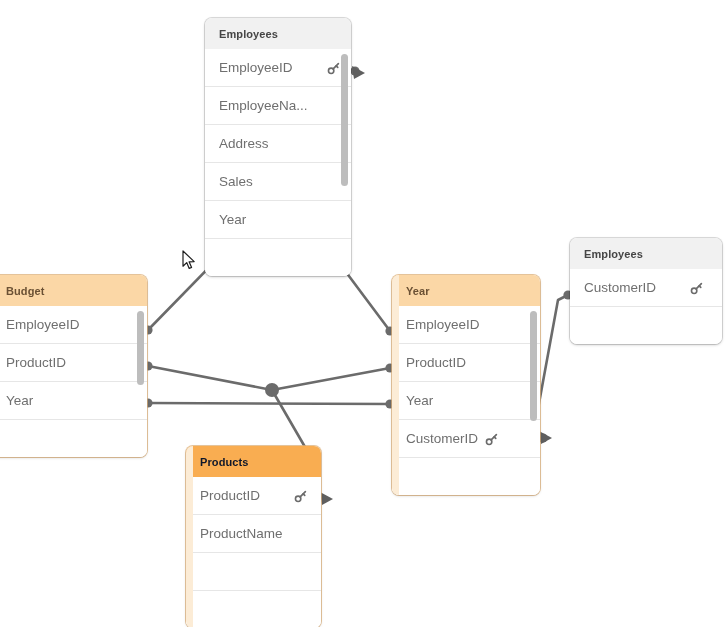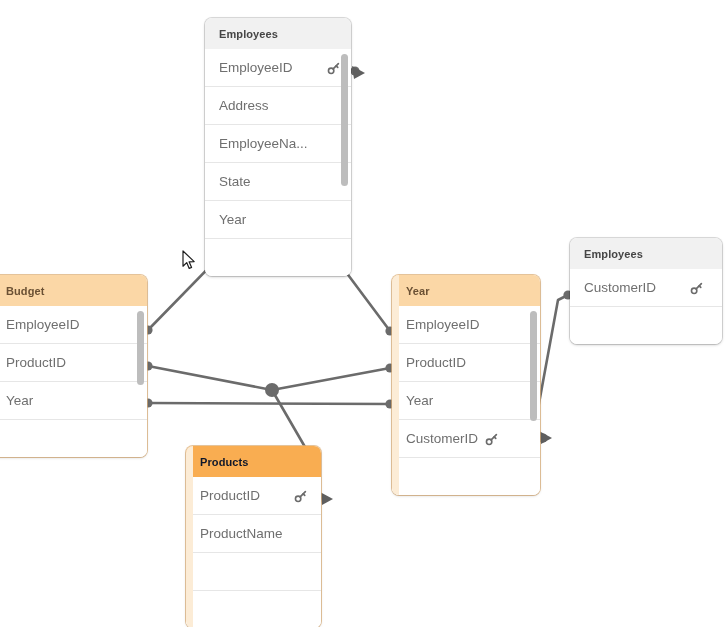--- a/index.html
+++ b/index.html
@@ -157,27 +157,27 @@
             <span class="field-name">EmployeeID</span>
             <span class="key-icon">
               <svg viewBox="0 0 16 16" width="13" height="13">
                 <circle cx="5.1" cy="10.9" r="3.3" fill="none" stroke="#6b6b6b" stroke-width="2"></circle>
                 <path d="M7.6,8.4 L14,2" stroke="#6b6b6b" stroke-width="2.1" stroke-linecap="round"></path>
                 <path d="M11.3,4.7 L13.2,6.6" stroke="#6b6b6b" stroke-width="2.1" stroke-linecap="round"></path>
               </svg>
             </span>
           </div>
           <div class="field-row">
+            <span class="field-name">EmployeeNa...</span>
+          </div>
+          <div class="field-row">
             <span class="field-name">Address</span>
           </div>
           <div class="field-row">
-            <span class="field-name">EmployeeNa...</span>
-          </div>
-          <div class="field-row">
-            <span class="field-name">State</span>
+            <span class="field-name">Sales</span>
           </div>
           <div class="field-row">
             <span class="field-name">Year</span>
           </div>
           <div class="field-row empty">
             <span class="field-name"></span>
           </div>
         </div>
         <div class="scroll-thumb" style="top: 36px; height: 132px;"></div>
       </div>

